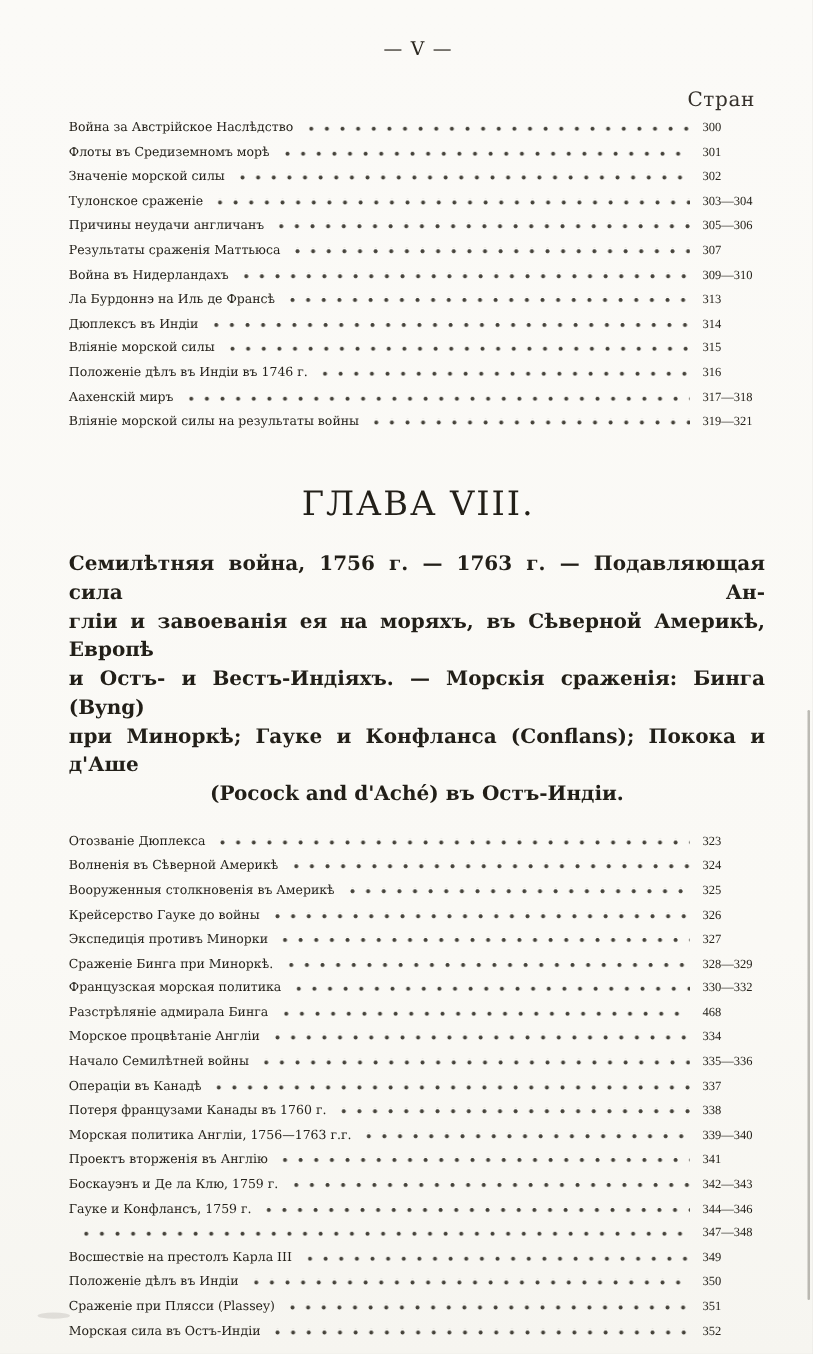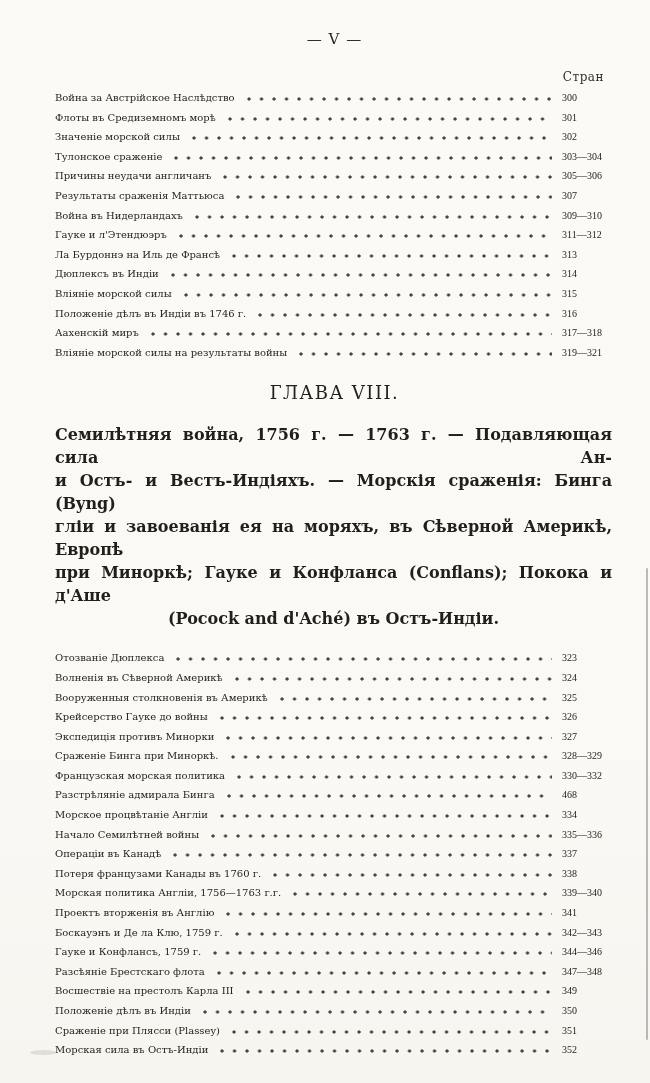--- a/index.html
+++ b/index.html
@@ -18,21 +18,21 @@
     overflow: hidden;
   }
   .folio {
     text-align: center;
     font-size: 15px;
     letter-spacing: 1px;
     color: #2b271f;
   }
   .col-header {
     text-align: right;
-    font-size: 12px;
+    font-size: 16px;
     letter-spacing: 0.5px;
     margin-top: 22px;
     padding-right: 10px;
     color: #35302a;
   }
   .toc { margin-top: 4px; }
   .toc2 { margin-top: 16px; }
   .row {
     display: flex;
     align-items: baseline;
@@ -46,23 +46,23 @@
     height: 5px;
     margin: 0 10px 0 12px;
     background-image: radial-gradient(circle at 2px 3px, #45423a 1.3px, rgba(0,0,0,0) 1.9px);
     background-size: 12.5px 5px;
     background-repeat: repeat-x;
     background-position: left bottom;
   }
   .row .p { flex: 0 0 auto; min-width: 52px; text-align: left; font-family: Liberation Serif, serif; }
   .chapter-head {
     text-align: center;
-    font-size: 18px;
+    font-size: 27px;
     letter-spacing: 1.5px;
-    margin: 20px 0 20px 0;
+    margin: 40px 0 20px 0;
     color: #221f18;
   }
   .summary {
     font-weight: bold;
     font-size: 16px;
     line-height: 23px;
     margin: 0 2px 18px 0;
     color: #221f18;
   }
   .summary .ln {
@@ -135,25 +135,20 @@
         <span class="p">307</span>
       </div>
 
 
       <div class="row">
         <span class="t">Война въ Нидерландахъ</span>
         <span class="leader"></span>
         <span class="p">309—310</span>
       </div>
 
-      <div class="row">
-        <span class="t">Гауке и л'Этендюэръ</span>
-        <span class="leader"></span>
-        <span class="p">311—312</span>
-      </div>
 
       <div class="row">
         <span class="t">Ла Бурдоннэ на Иль де Франсѣ</span>
         <span class="leader"></span>
         <span class="p">313</span>
       </div>
 
       <div class="row">
         <span class="t">Дюплексъ въ Индіи</span>
         <span class="leader"></span>
@@ -184,23 +179,23 @@
         <span class="p">319—321</span>
       </div>
     </div>
 
   <div class="chapter-head">ГЛАВА VIII.</div>
 
   <div class="summary">
 
       <div class="ln">Семилѣтняя война, 1756 г. — 1763 г. — Подавляющая сила Ан-</div>
 
+      <div class="ln">гліи и завоеванія ея на моряхъ, въ Сѣверной Америкѣ, Европѣ</div>
+
       <div class="ln">и Остъ- и Вестъ-Индіяхъ. — Морскія сраженія: Бинга (Byng)</div>
-
-      <div class="ln">гліи и завоеванія ея на моряхъ, въ Сѣверной Америкѣ, Европѣ</div>
 
       <div class="ln">при Миноркѣ; Гауке и Конфланса (Conflans); Покока и д'Аше</div>
 
       <div class="ln">(Pocock and d'Aché) въ Остъ-Индіи.</div>
     </div>
 
   <div class="toc toc2">
 
       <div class="row">
         <span class="t">Отозваніе Дюплекса</span>
@@ -292,21 +287,20 @@
         <span class="p">342—343</span>
       </div>
 
       <div class="row">
         <span class="t">Гауке и Конфлансъ, 1759 г.</span>
         <span class="leader"></span>
         <span class="p">344—346</span>
       </div>
 
       <div class="row">
-        <span class="t">Разсѣяніе Брестскаго флота</span>
         <span class="leader"></span>
         <span class="p">347—348</span>
       </div>
 
       <div class="row">
         <span class="t">Восшествіе на престолъ Карла III</span>
         <span class="leader"></span>
         <span class="p">349</span>
       </div>
 

